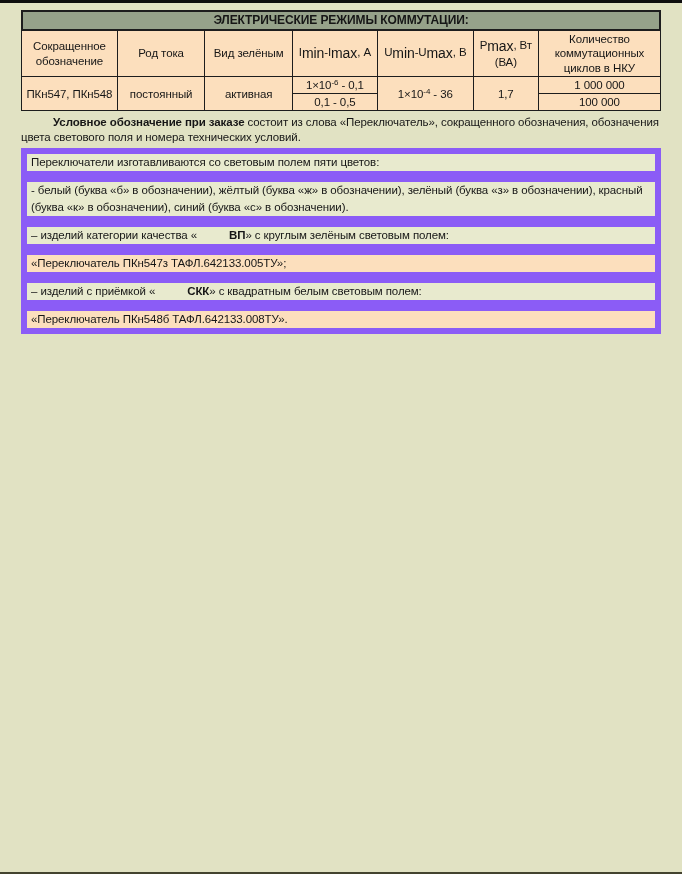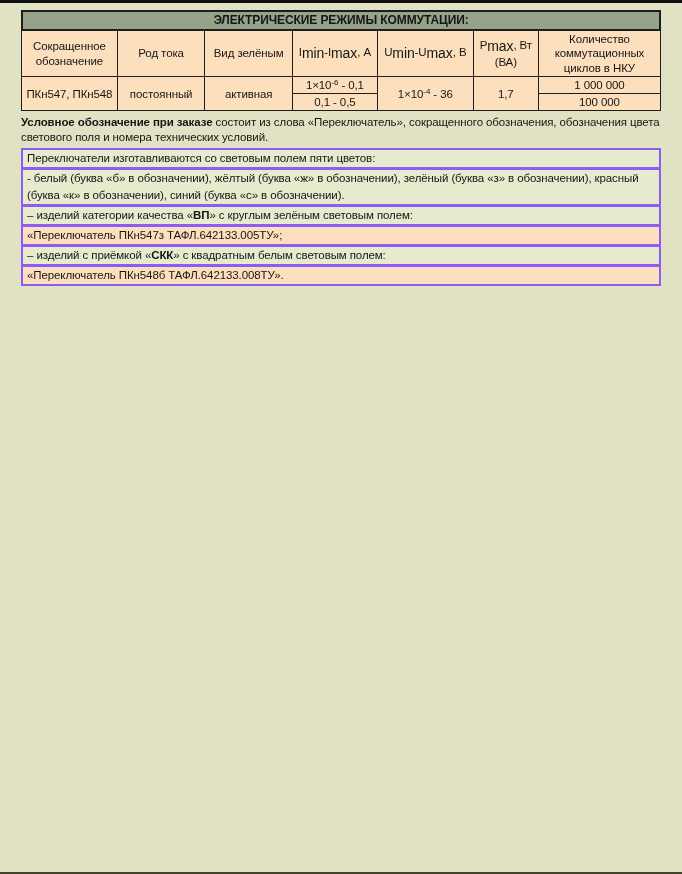--- a/index.html
+++ b/index.html
@@ -45,30 +45,30 @@
   tr.hdr { height: 46px; }
   tr.sub { height: 17px; }
   sub { font-size: 14px; vertical-align: -2px; }
   sup { font-size: 8px; vertical-align: 4px; }
   .note {
     font-size: 11.5px;
     line-height: 1.32;
     margin: 4px 0 4px 0;
   }
   .box {
-    border: 2px solid #8b5cf6;
+    border: 6px solid #8b5cf6;
     background: #e8eace;
     font-size: 11.5px;
     line-height: 1.4;
     padding: 0 4px 1px 4px;
     margin-top: -1px;
   }
   .box.peach { background: #fcdfbd; }
   .section-bar.second { margin-top: -1px; }
-  b { font-weight: bold; }
+  b { font-weight: bold; margin-left: 32px; }
 </style>
 </head>
 <body>
 
 <div class="page">
 
   <div class="section-bar">ЭЛЕКТРИЧЕСКИЕ РЕЖИМЫ КОММУТАЦИИ:</div>
 
   <table class="modes">
     <colgroup>

